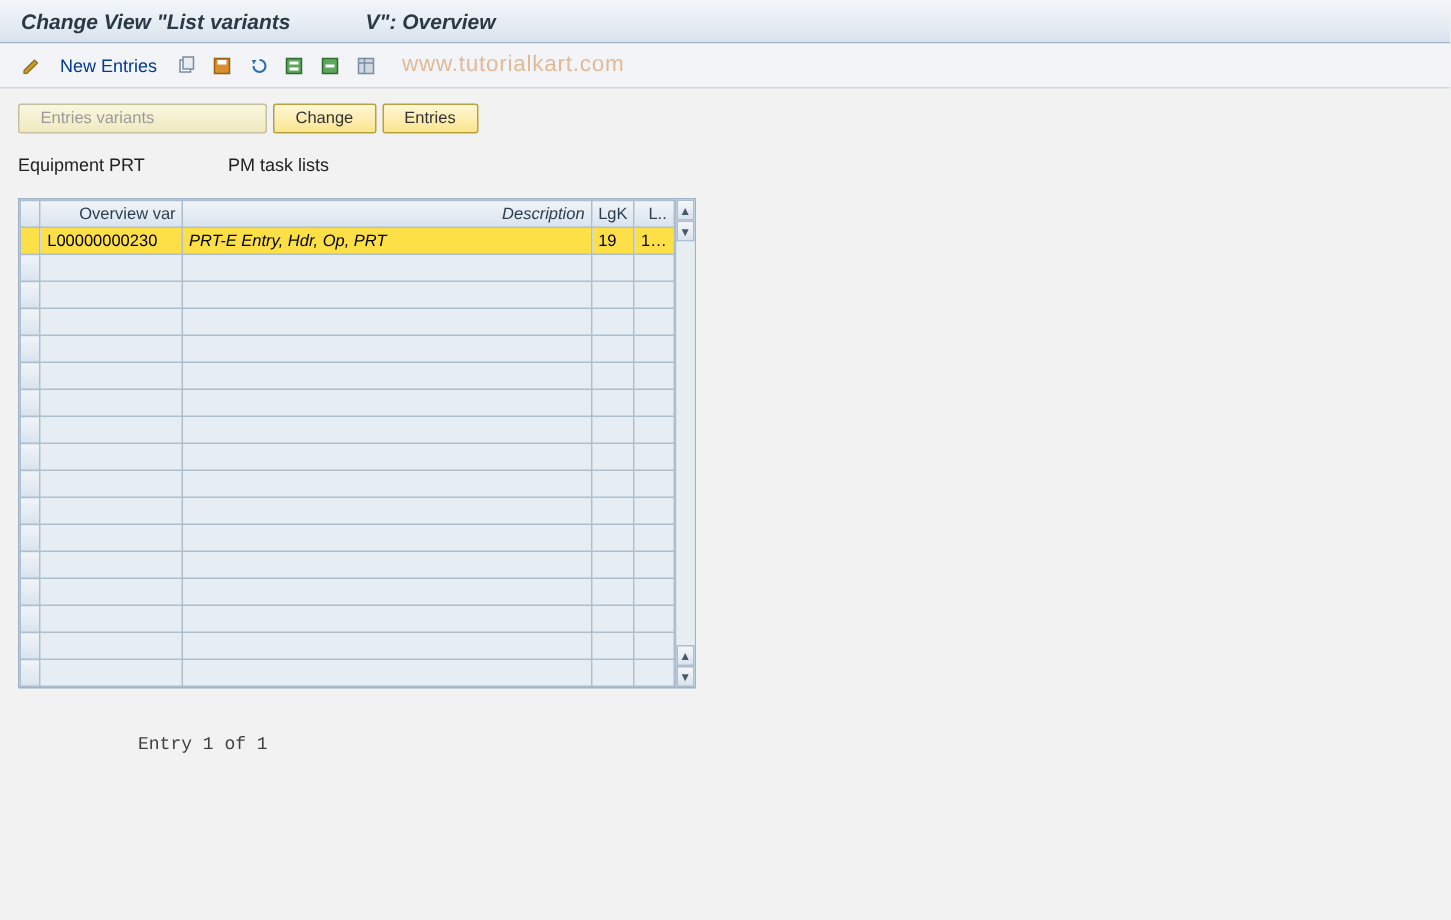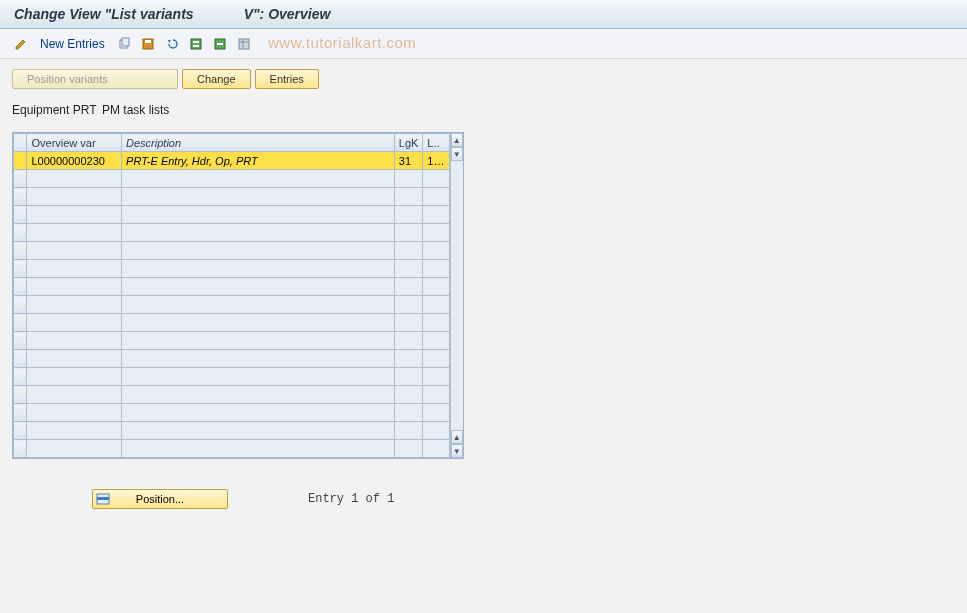--- a/index.html
+++ b/index.html
@@ -79,20 +79,21 @@
     }
     .tab.active {
       width: 166px;
       background: linear-gradient(#fbf7e0, #f0e9c0);
       color: #9b9b9b;
       border-color: #c5c0a0;
       cursor: default;
     }
     .field-row {
       display: flex;
+      gap: 50px;
       margin: 8px 0 14px 0;
       font-size: 12px;
       color: #222;
     }
     .field-row .fld-label { min-width: 90px; }
     .field-row .fld-value {
       border-bottom: 1px solid #b0bec8;
       min-width: 60px;
       padding-bottom: 1px;
     }
@@ -114,20 +115,21 @@
       text-align: left;
       padding: 2px 4px;
       height: 18px;
       font-weight: normal;
       white-space: nowrap;
       overflow: hidden;
     }
     .data-table th {
       background: linear-gradient(#f0f4f8, #d9e3ed);
       color: #2c3e50;
+      text-align: right;
     }
     .row-handle {
       width: 14px;
       background: linear-gradient(#f0f4f8, #d9e3ed);
       border: 1px solid #adbfce;
     }
     .corner {
       width: 14px;
       background: #d9e3ed;
     }
@@ -246,21 +248,21 @@
         <line x1="2" y1="5" x2="12" y2="5" stroke="#7a8ca0"></line>
         <line x1="6" y1="2" x2="6" y2="12" stroke="#7a8ca0"></line>
       </svg>
   </span>
   <span class="watermark">www.tutorialkart.com</span>
 </div>
 
 <div class="content">
 
   <div class="tab-bar">
-    <div class="tab active">Position variants</div>
+    <div class="tab active">Entries variants</div>
     <div class="tab">Change</div>
     <div class="tab">Entries</div>
   </div>
 
   <div class="field-row">
     <span class="fld-label">Equipment PRT</span>
     <span class="fld-value" style="border-bottom:none;">PM task lists</span>
   </div>
 
   <div class="table-wrap">
@@ -272,21 +274,21 @@
           <th class="col-desc">Description</th>
           <th class="col-lgk">LgK</th>
           <th class="col-l">L..</th>
         </tr>
       </thead>
       <tbody id="tbody">
           <tr class="data-row">
             <td class="row-handle"></td>
             <td class="cell col-var">L00000000230</td>
             <td class="cell col-desc">PRT-E Entry, Hdr, Op, PRT</td>
-            <td class="cell col-lgk">31</td>
+            <td class="cell col-lgk">19</td>
             <td class="cell col-l">1…</td>
           </tr>
           <tr class="empty-row">
             <td class="row-handle"></td>
             <td class="cell col-var"></td>
             <td class="cell col-desc"></td>
             <td class="cell col-lgk"></td>
             <td class="cell col-l"></td>
           </tr>
           <tr class="empty-row">
@@ -399,24 +401,15 @@
     <div class="vscroll">
       <div class="arrow">▲</div>
       <div class="arrow">▼</div>
       <div class="track"></div>
       <div class="arrow">▲</div>
       <div class="arrow">▼</div>
     </div>
   </div>
 
   <div class="bottom-bar">
-    <div class="position-btn">
-      <span class="picon">
-        <svg width="14" height="14" viewBox="0 0 14 14">
-            <rect x="1" y="2" width="12" height="10" fill="#e6edf3" stroke="#5a7aa0"></rect>
-            <rect x="1" y="5" width="12" height="3" fill="#3a7bd5"></rect>
-          </svg>
-      </span>
-      <span>Position...</span>
-    </div>
     <span class="entry-text">Entry 1 of 1</span>
   </div>
 </div>
 
 </body></html>

